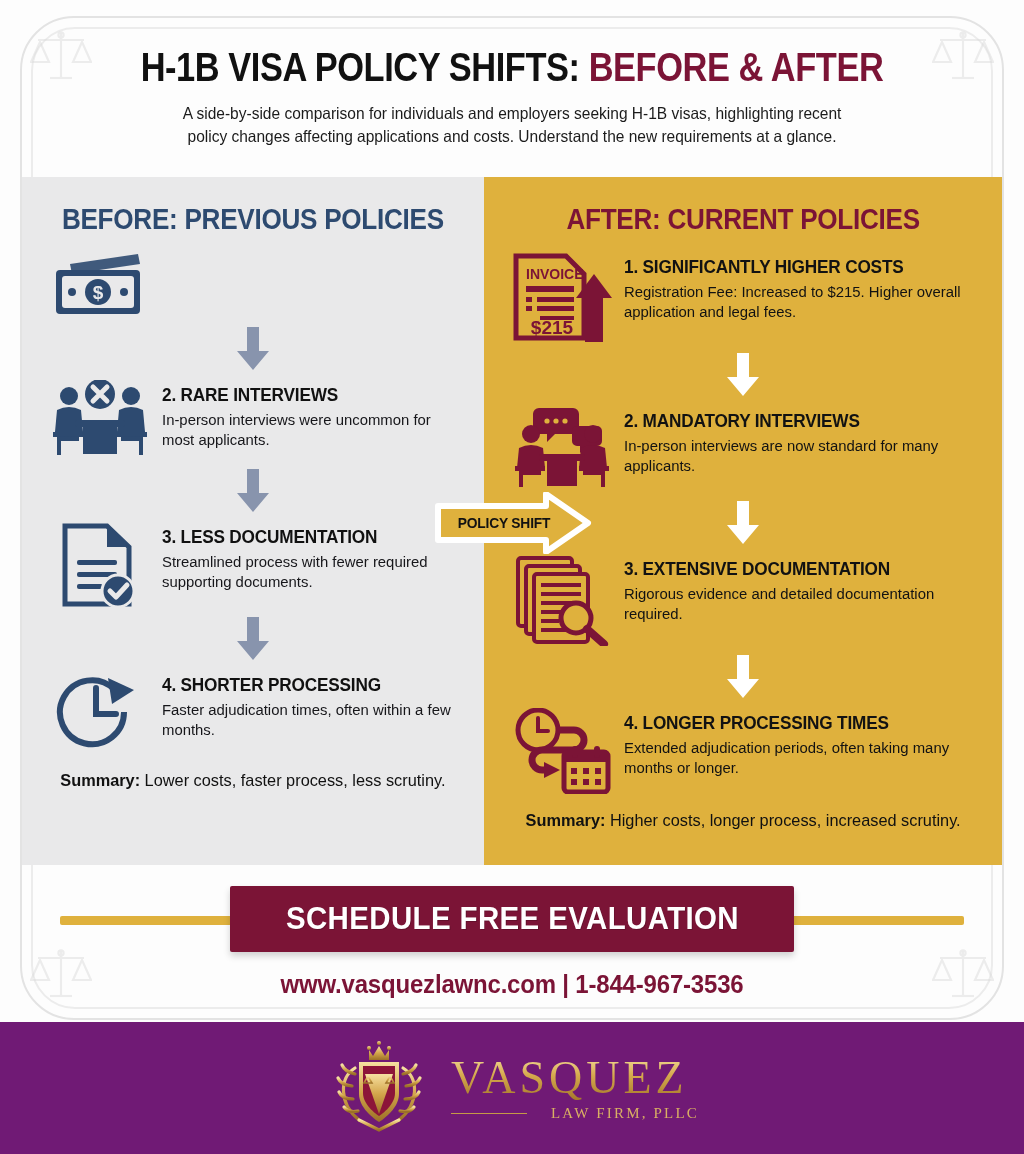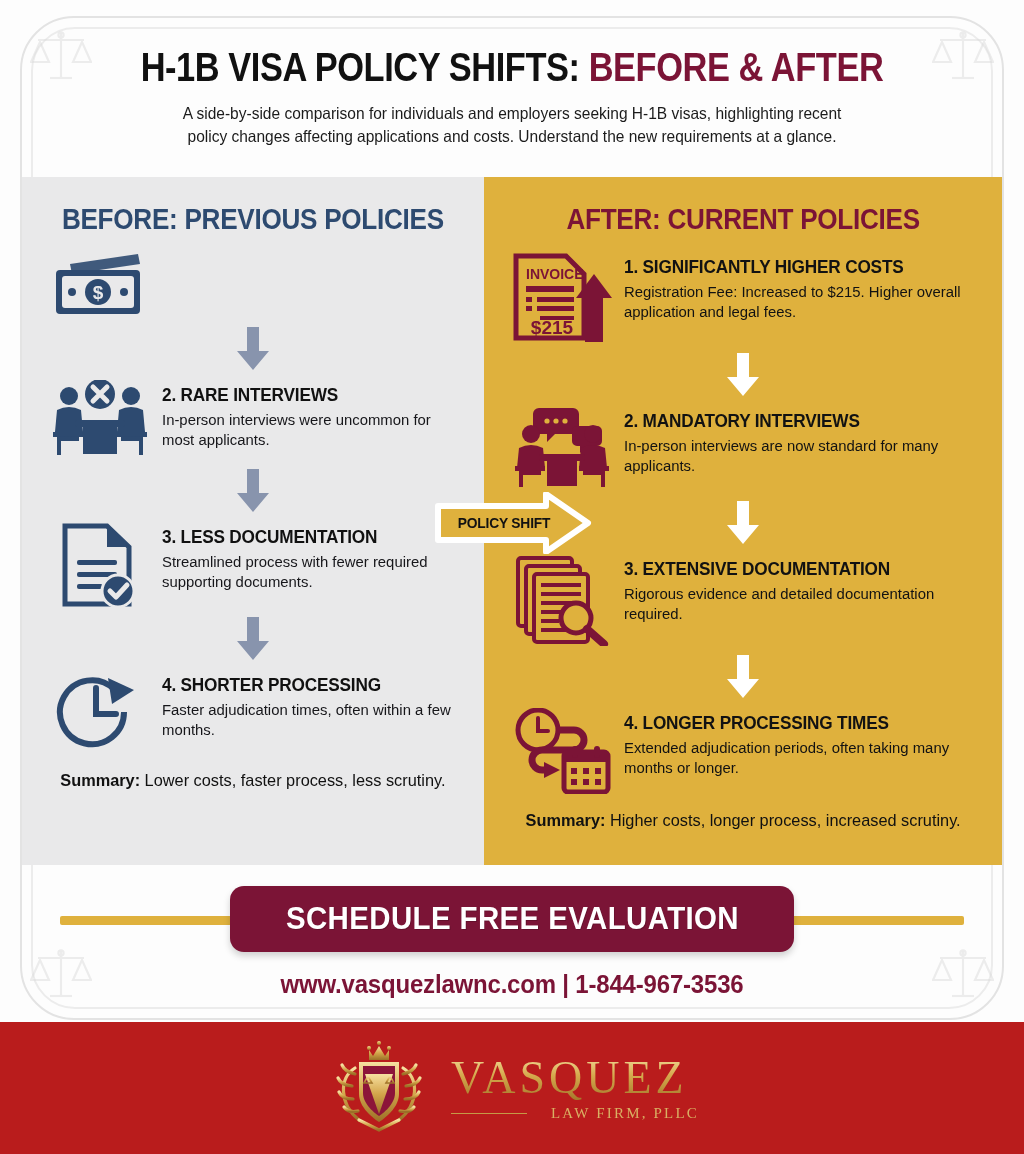--- a/index.html
+++ b/index.html
@@ -83,36 +83,36 @@
     position:absolute;left:14px;top:22px;width:112px;text-align:center;
     font-size:15px;font-weight:bold;color:#121212;letter-spacing:-.2px;
     transform:scaleX(.92);
   }
 
   
   .cta-wrap{position:absolute;left:22px;right:22px;top:886px;height:92px;}
   .gold-rule{position:absolute;left:38px;right:38px;top:30px;height:9px;background:#DFB13D;border-radius:2px;}
   .cta-btn{
     position:absolute;left:50%;transform:translateX(-50%);top:0;
-    width:564px;height:66px;background:#7B1436;border-radius:14px;
+    width:564px;height:66px;background:#7B1436;border-radius:2px;
     display:flex;align-items:center;justify-content:center;
     box-shadow:0 4px 7px rgba(0,0,0,.18);
   }
   .cta-btn span{
     color:#fff;font-size:31px;font-weight:bold;letter-spacing:.4px;
     transform:scaleX(.95);text-shadow:1px 1px 0 rgba(0,0,0,.18);
   }
   .contact{
     position:absolute;left:0;right:0;top:84px;text-align:center;
     font-size:25px;font-weight:bold;color:#7B1436;letter-spacing:-.2px;
     transform:scaleX(.96);
   }
 
   
-  .footer{position:absolute;left:0;right:0;bottom:0;height:132px;background:#b91c1c;
+  .footer{position:absolute;left:0;right:0;bottom:0;height:132px;background:#701a75;
           display:flex;align-items:center;justify-content:center;gap:18px;}
   .logo-mark{width:108px;height:100px;position:relative;}
   .logo-text{display:flex;flex-direction:column;justify-content:center;}
   .logo-name{
     font-family:"Liberation Serif", serif;
     font-size:46px;letter-spacing:4px;line-height:1;
     background:linear-gradient(180deg,#F4DC9A 0%,#D5A84C 45%,#A4762A 100%);
     -webkit-background-clip:text;background-clip:text;color:transparent;
   }
   .logo-sub{

